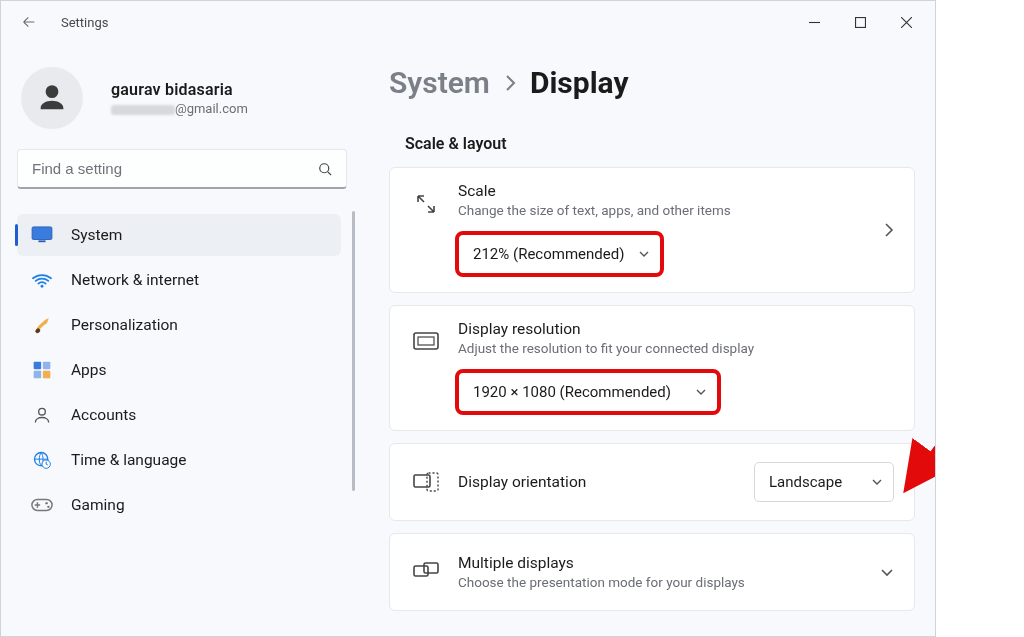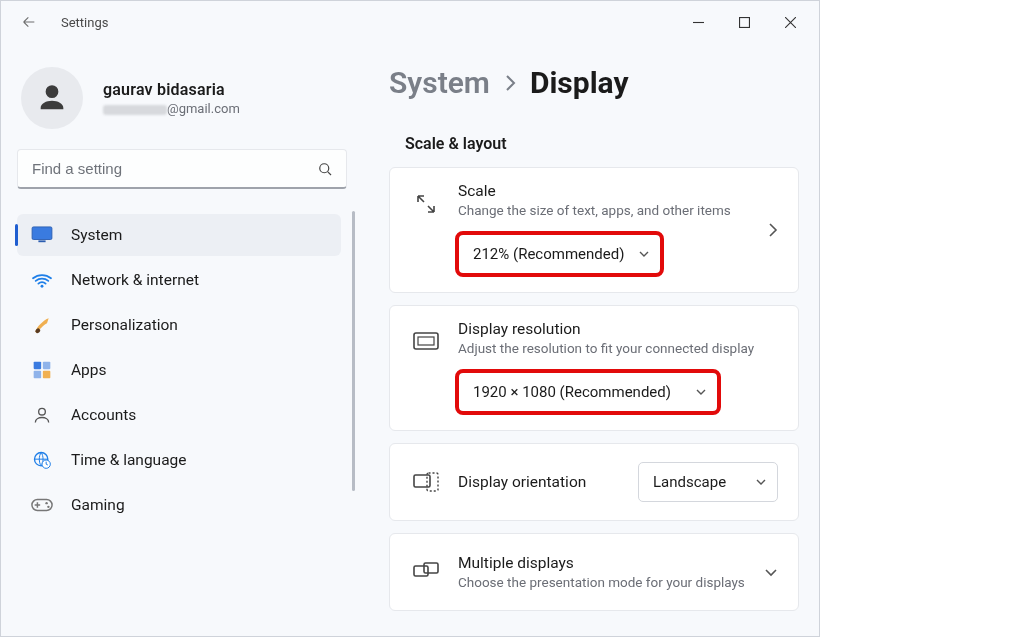--- a/index.html
+++ b/index.html
@@ -12,21 +12,21 @@
     --highlight:#e20a0a;
   }
   *{box-sizing:border-box}
   body{
     margin:0;
     background:#fff;
     font-family:"Segoe UI", Roboto, Arial, sans-serif;
     color:var(--text);
   }
   .window{
-    width:820px;
+    width:936px;
     height:637px;
     border:1px solid #cfd3da;
     background:var(--bg);
     position:relative;
     overflow:hidden;
   }
   .titlebar{
     height:42px;
     display:flex;
     align-items:center;
@@ -49,21 +49,21 @@
   }
   .sidebar{
     width:358px;
     padding:10px 0 0 14px;
     display:flex;flex-direction:column;
     min-height:0;
   }
   .profile{
     display:flex;align-items:center;
     padding:14px 6px 16px 6px;
-    gap:20px;
+    gap:28px;
   }
   .avatar{
     width:62px;height:62px;border-radius:50%;
     background:#e8eaee;display:flex;align-items:center;justify-content:center;
   }
   .avatar svg{width:34px;height:34px;color:#3c3c3c}
   .profile-name{font-size:16px;font-weight:600;letter-spacing:.2px}
   .profile-email{font-size:13px;color:var(--muted);margin-top:2px}
   .email-mask{display:inline-block;width:64px;height:10px;background:#d7d9dd;border-radius:3px;vertical-align:middle;filter:blur(1px)}
   .search{

